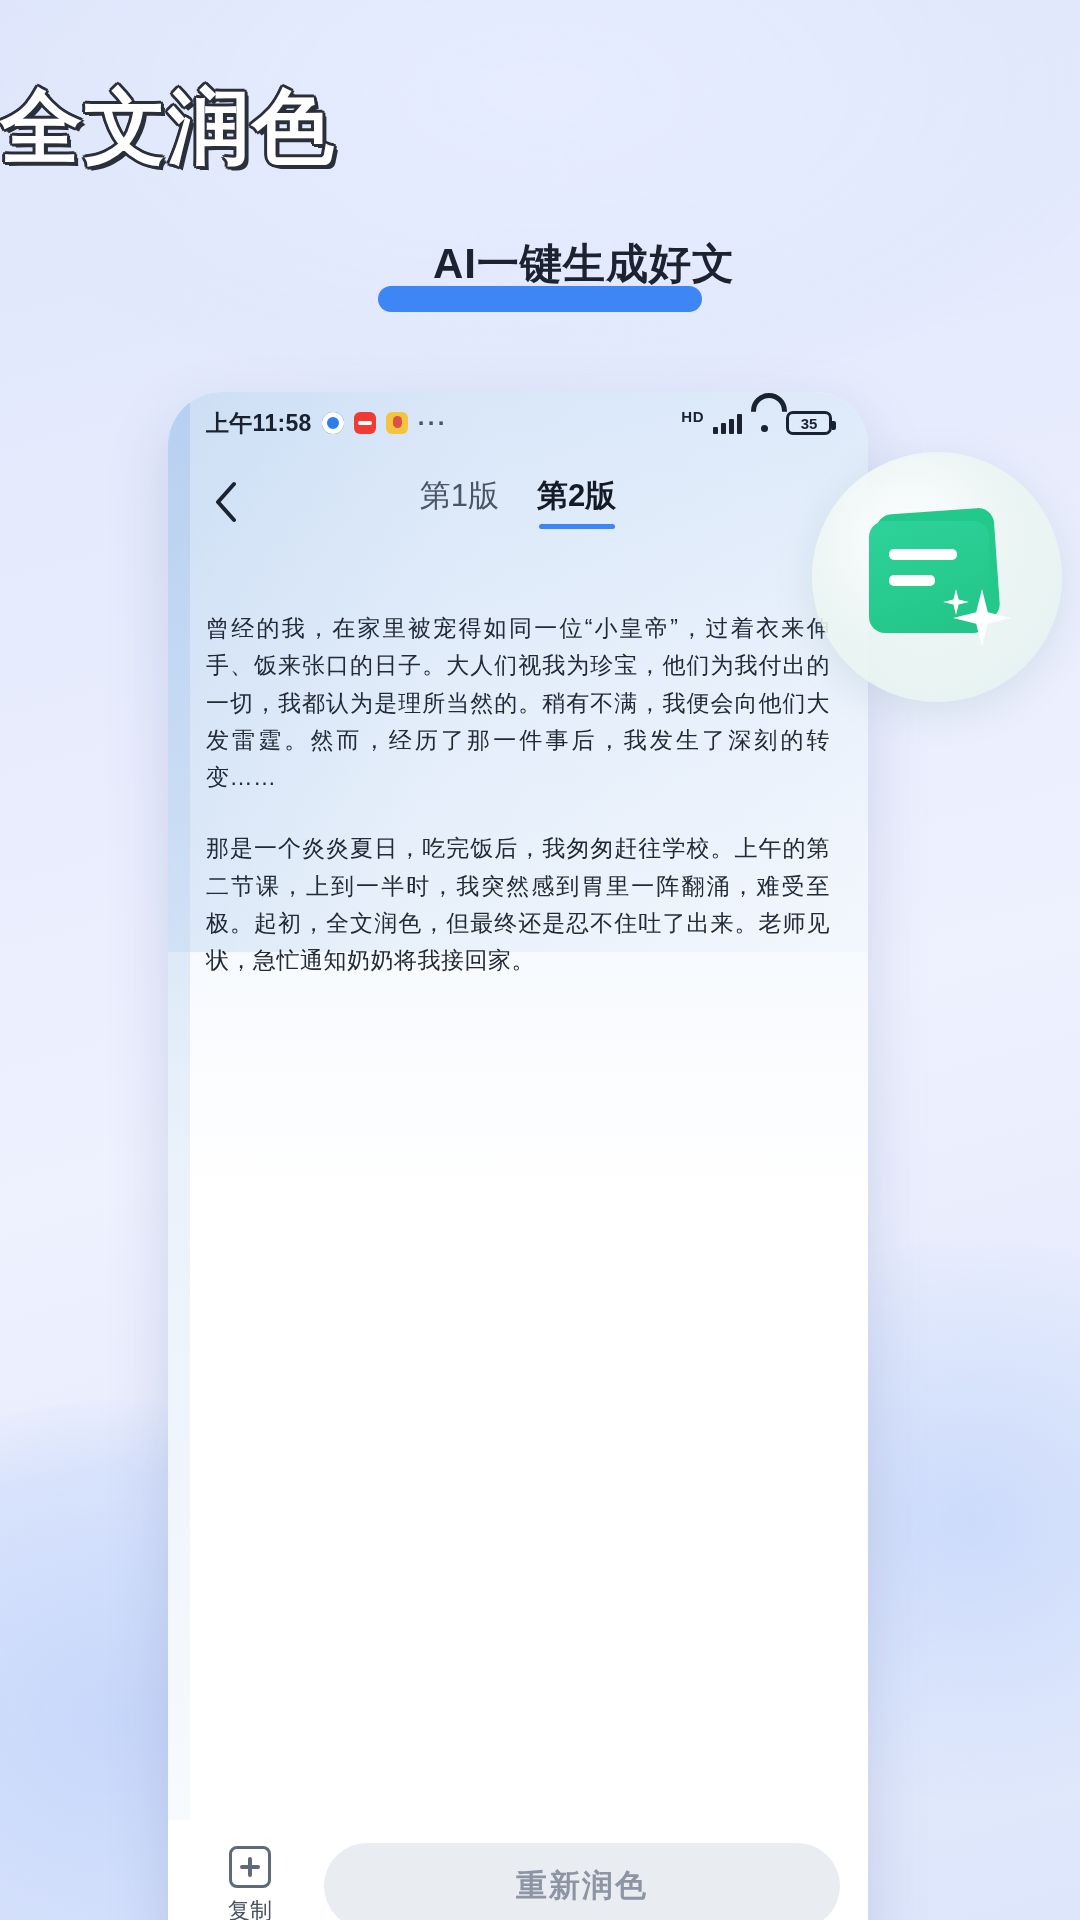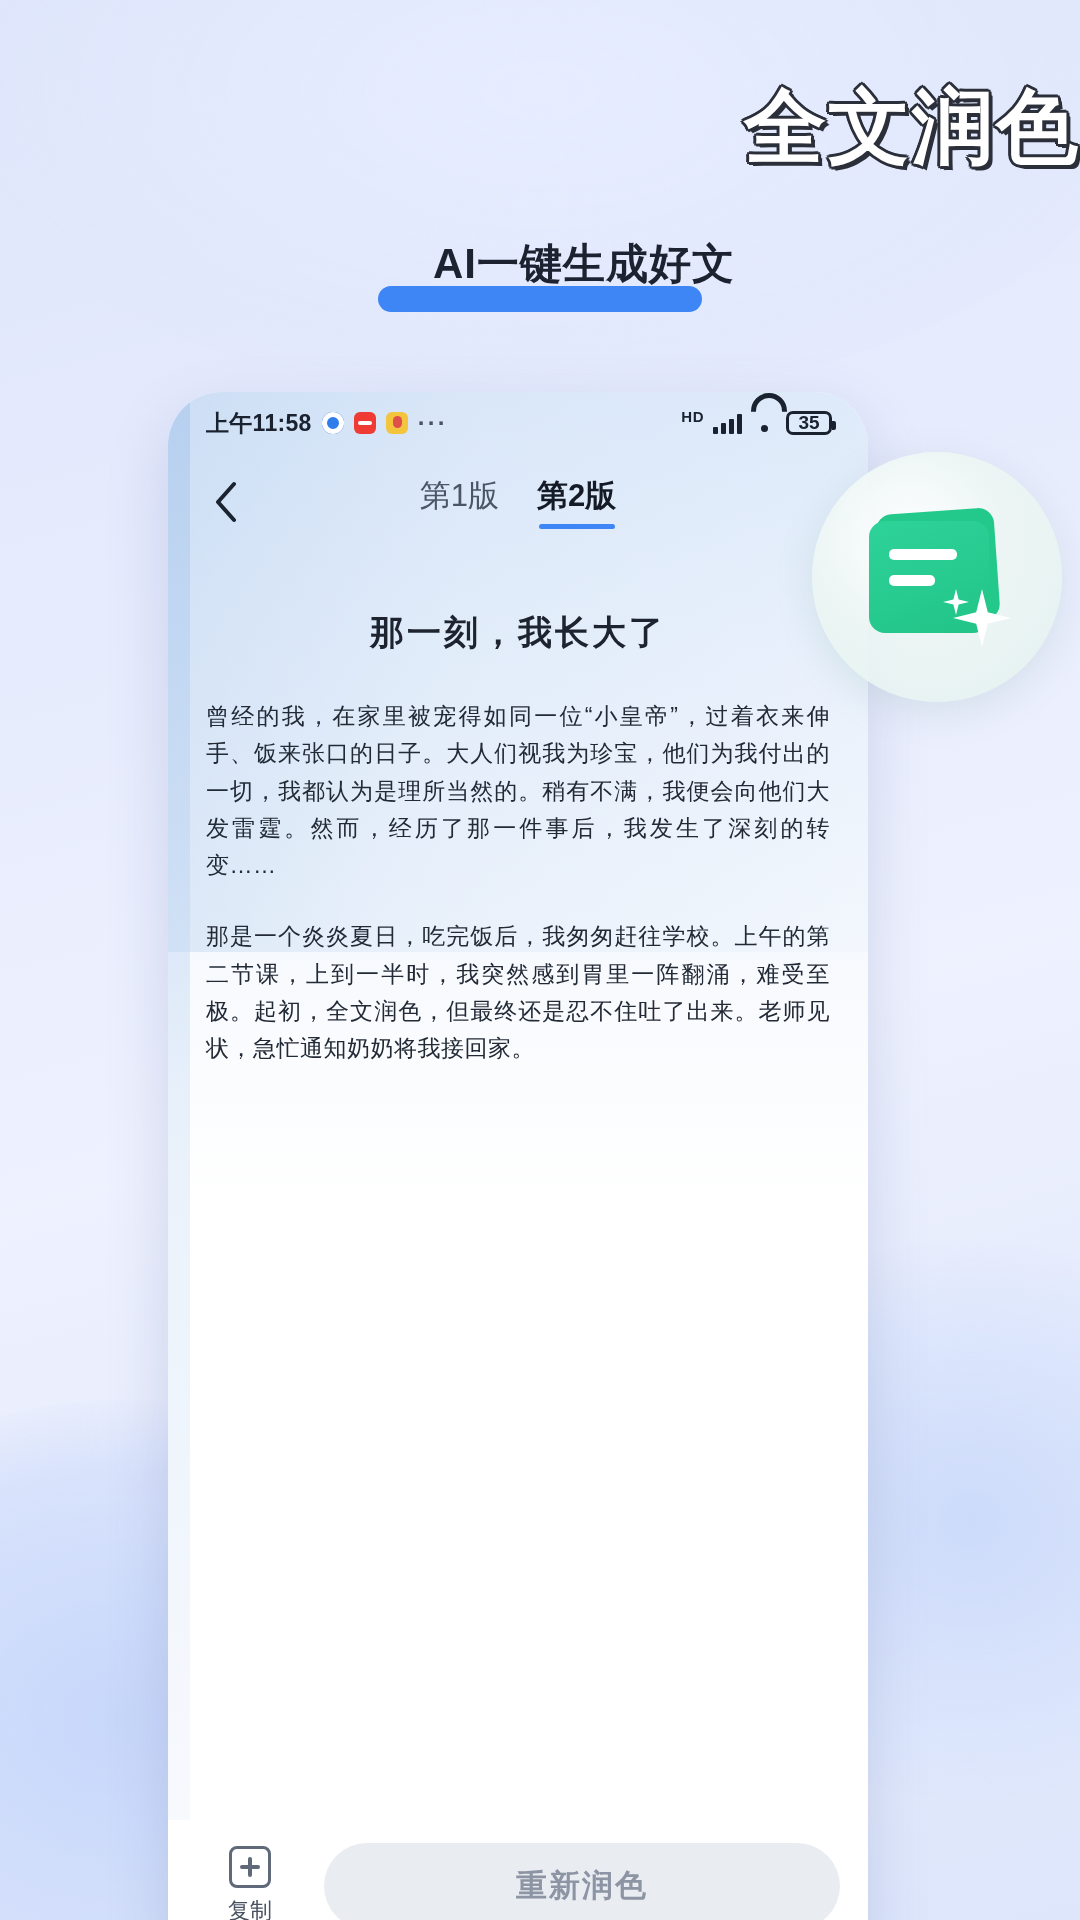--- a/index.html
+++ b/index.html
@@ -27,21 +27,21 @@
     background: radial-gradient(ellipse at 50% 50%, rgba(200,216,250,0.85) 0%, rgba(215,227,252,0.5) 55%, rgba(226,235,253,0) 72%);
   }
   .blob-top {
     left: 50%; top: -220px; transform: translateX(-50%); width: 1200px; height: 620px;
     background: radial-gradient(ellipse at 50% 50%, rgba(231,237,255,0.9) 0%, rgba(223,232,253,0.35) 60%, rgba(223,232,253,0) 75%);
   }
 
   
   .headline-wrap {
     position: absolute; top: 86px; left: 0; width: 100%;
-    text-align: right;
+    text-align: left;
   }
   .headline {
     font-size: 82px;
     font-weight: 700;
     color: #ffffff;
     letter-spacing: 2px;
     line-height: 1.0;
     display: inline-block;
     text-shadow:
       4px 4px 0 #2b2f3a,
@@ -139,21 +139,21 @@
     border: 5px solid #1a2230; border-radius:50%;
     clip-path: polygon(0 0, 100% 0, 100% 52%, 0 52%);
     transform: translateY(-4px);
   }
   .wifi:after{
     content:""; position:absolute; left:10px; bottom:1px; width:7px; height:7px; border-radius:50%; background:#1a2230;
   }
   .battery {
     width: 46px; height: 24px; border: 3px solid #1a2230; border-radius: 7px;
     position: relative; display:flex; align-items:center; justify-content:center;
-    font-size: 19px; font-weight:700; color:#1a2230;
+    font-size: 15px; font-weight:700; color:#1a2230;
   }
   .battery:after{
     content:""; position:absolute; right:-7px; top:7px; width:4px; height:9px; background:#1a2230; border-radius: 0 2px 2px 0;
   }
 
   
   .nav-bar {
     position: absolute; left: 0; top: 62px; width: 100%;
     height: 96px; display:flex; align-items:center;
   }
@@ -310,21 +310,20 @@
           <path d="M21 4 L5 22 L21 40" fill="none" stroke="#1b2230" stroke-width="4" stroke-linecap="round" stroke-linejoin="round"></path>
         </svg>
       </div>
       <div class="tabs">
         <div class="tab">第1版</div>
         <div class="tab active">第2版</div>
       </div>
     </div>
 
     <div class="article">
-      <div class="article-title">那一刻，我长大了</div>
       <p class="para">曾经的我，在家里被宠得如同一位“小皇帝”，过着衣来伸手、饭来张口的日子。大人们视我为珍宝，他们为我付出的一切，我都认为是理所当然的。稍有不满，我便会向他们大发雷霆。然而，经历了那一件事后，我发生了深刻的转变……</p>
       <p class="para">那是一个炎炎夏日，吃完饭后，我匆匆赶往学校。上午的第二节课，上到一半时，我突然感到胃里一阵翻涌，难受至极。起初，全文润色，但最终还是忍不住吐了出来。老师见状，急忙通知奶奶将我接回家。</p>
     </div>
 
     <div class="bottom-bar">
       <div class="copy-btn">
         <span class="copy-ic"></span>
         <span class="copy-label">复制</span>
       </div>
       <div class="repolish-btn">重新润色</div>

